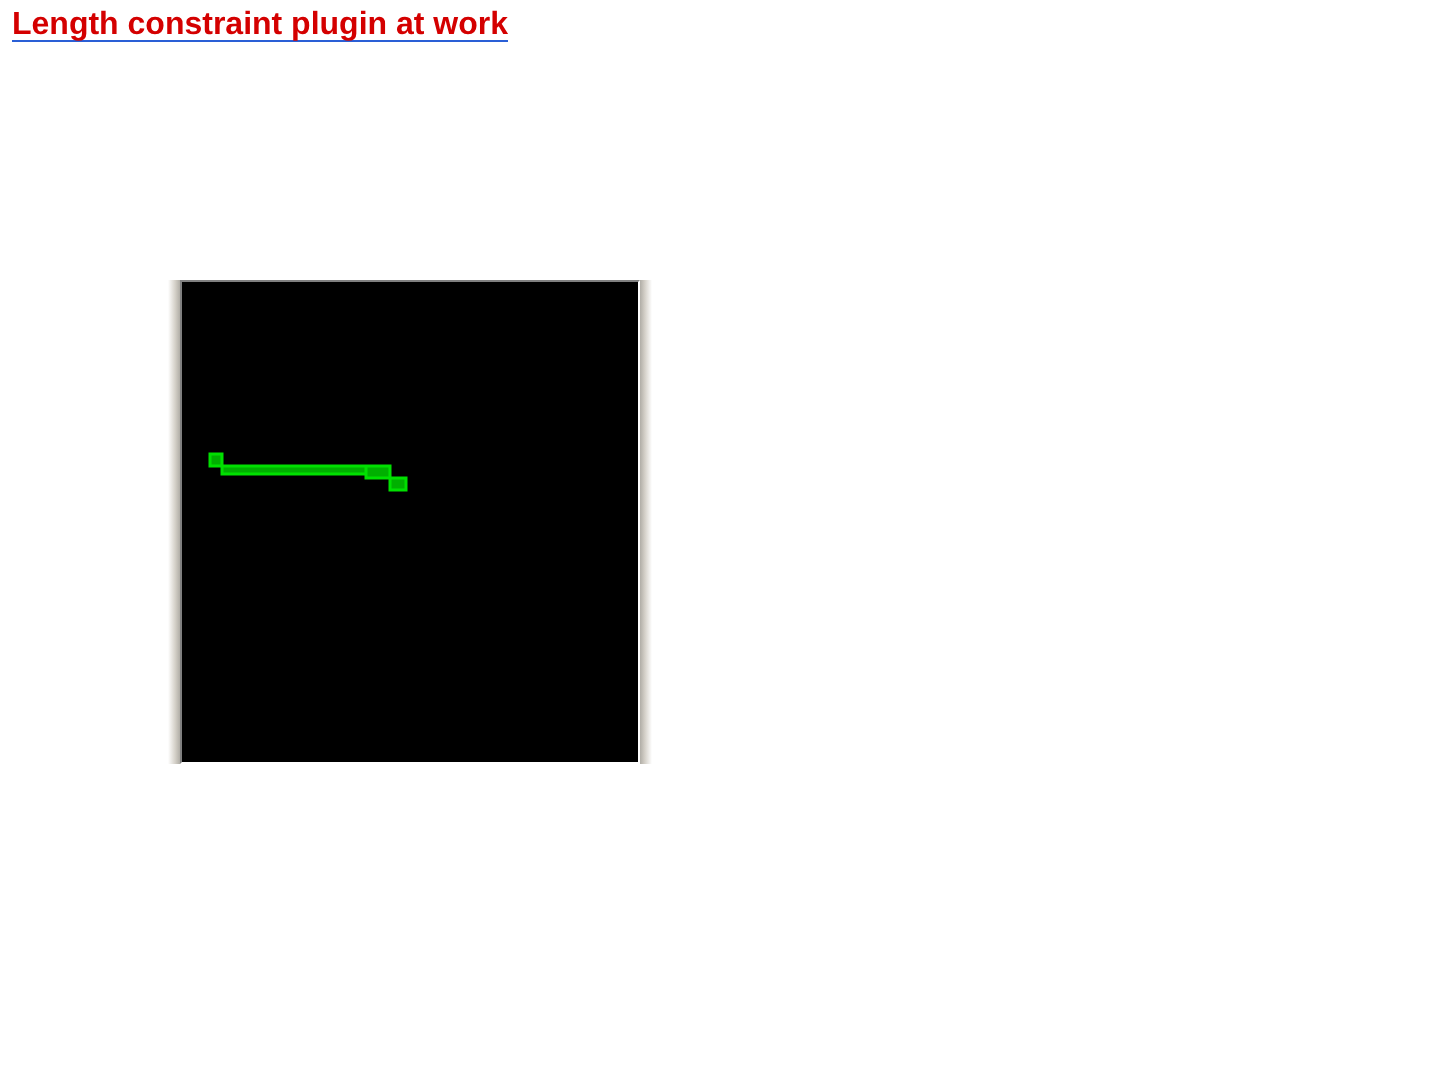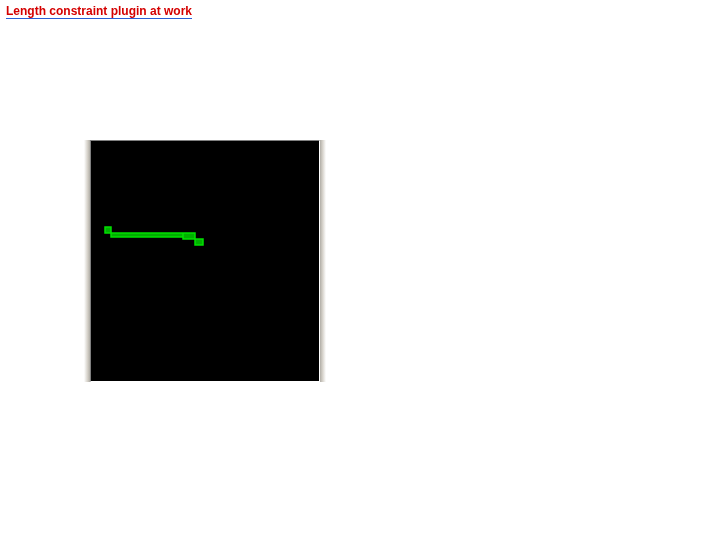--- a/index.html
+++ b/index.html
@@ -10,21 +10,21 @@
     background: #ffffff;
     font-family: Arial, Helvetica, sans-serif;
     overflow: hidden;
   }
   .title {
     position: absolute;
     top: 4px;
     left: 6px;
     color: #d40000;
     font-weight: bold;
-    font-size: 12px;
+    font-size: 16px;
     text-decoration: underline;
     text-decoration-color: #2a5fd6;
     text-decoration-thickness: 1px;
     text-underline-offset: 3px;
   }
   .viewer {
     position: absolute;
     top: 140px;
     left: 84px;
     width: 242px;

